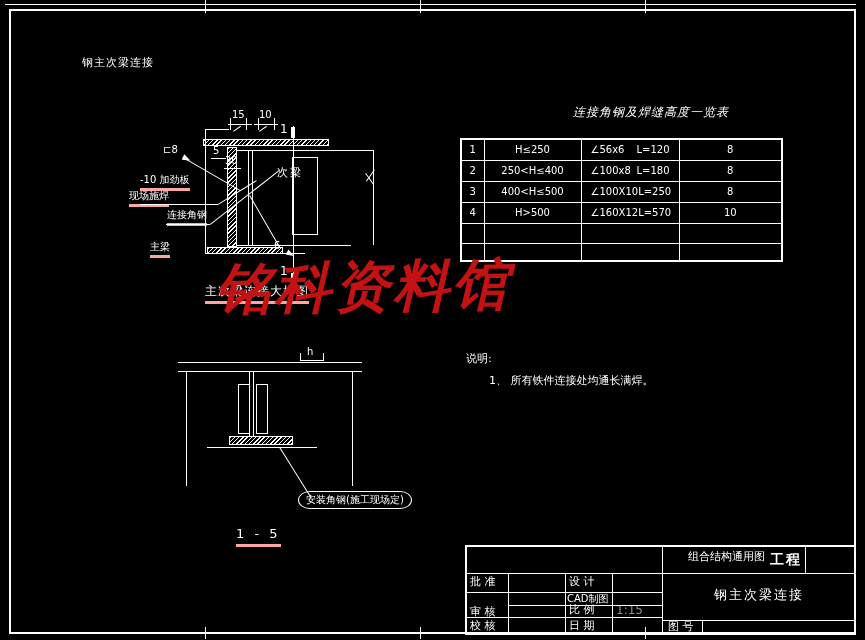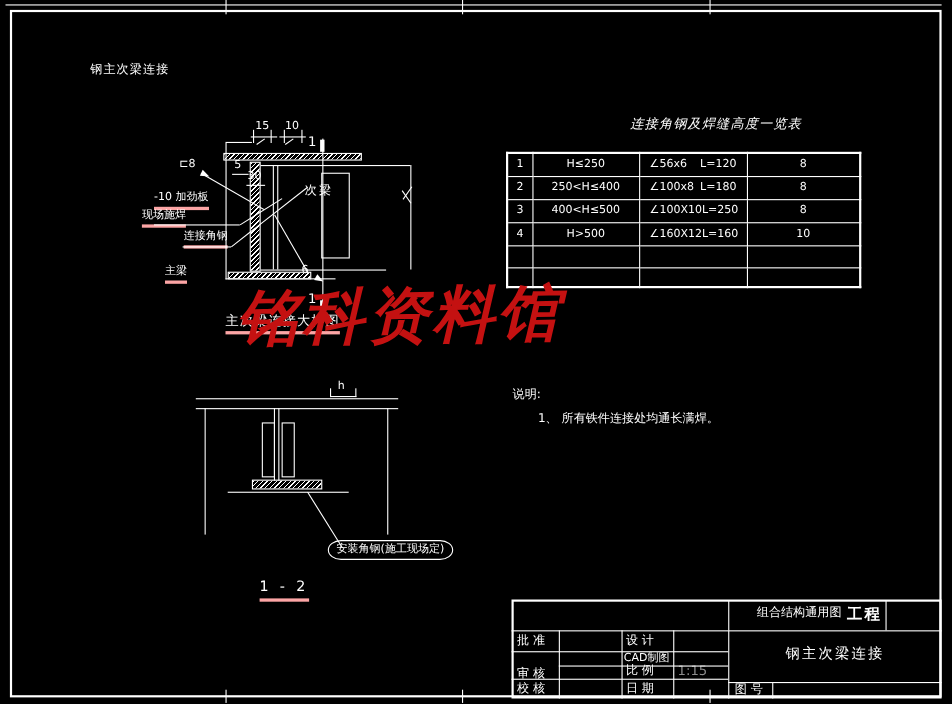--- a/index.html
+++ b/index.html
@@ -57,21 +57,21 @@
   <div class="t s10 u" style="left:140px;top:174px;">-10 加劲板</div>
   <div class="t s10 u" style="left:129px;top:190px;">现场施焊</div>
   <div class="t s10 u" style="left:167px;top:209px;">连接角钢</div>
   <div class="t s10 u" style="left:150px;top:241px;">主梁</div>
   <div class="t s10" style="left:274px;top:240px;">6</div>
   <div class="arrow" style="left:287px;top:249px;transform:rotate(30deg);"></div>
   <div class="t s12 u" style="left:205px;top:285px;letter-spacing:1px;">主次梁连接大样图</div>
 
   <div class="t s10" style="left:307px;top:346px;">h</div>
   <div class="t s10 bubble" style="left:298px;top:491px;">安装角钢(施工现场定)</div>
-  <div class="t s13 u" style="left:236px;top:527px;letter-spacing:3px;">1 - 2</div>
+  <div class="t s13 u" style="left:236px;top:527px;letter-spacing:3px;">1 - 5</div>
 
   <div class="t s11" style="left:466px;top:353px;">说明:</div>
   <div class="t s11" style="left:489px;top:375px;text-align:center;">1、 所有铁件连接处均通长满焊。</div>
 
   <div class="tbl-title">连接角钢及焊缝高度一览表</div>
   <table id="weldtable">
     <colgroup>
         <col style="width:23px">
         <col style="width:97px">
         <col style="width:98px">
@@ -110,21 +110,21 @@
             </div>
           </td>
       <td>8</td>
     </tr>
     <tr style="height:21px;">
       <td>4</td>
       <td>H&gt;500</td>
       <td>
             <div class="anglecell">
               <span>∠160X12</span>
-              <span>L=160</span>
+              <span>L=570</span>
             </div>
           </td>
       <td>10</td>
     </tr>
     <tr style="height:20px;">
           <td></td>
           <td></td>
           <td></td>
           <td></td>
         </tr>

